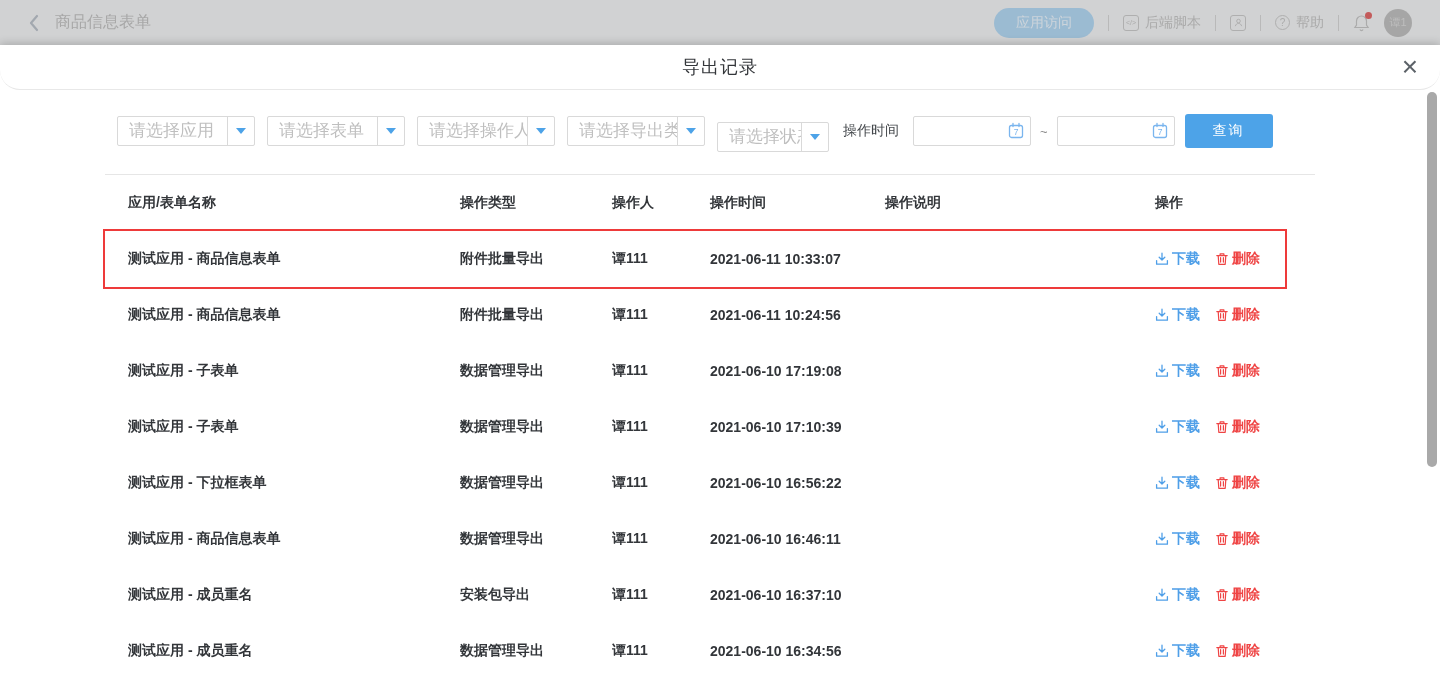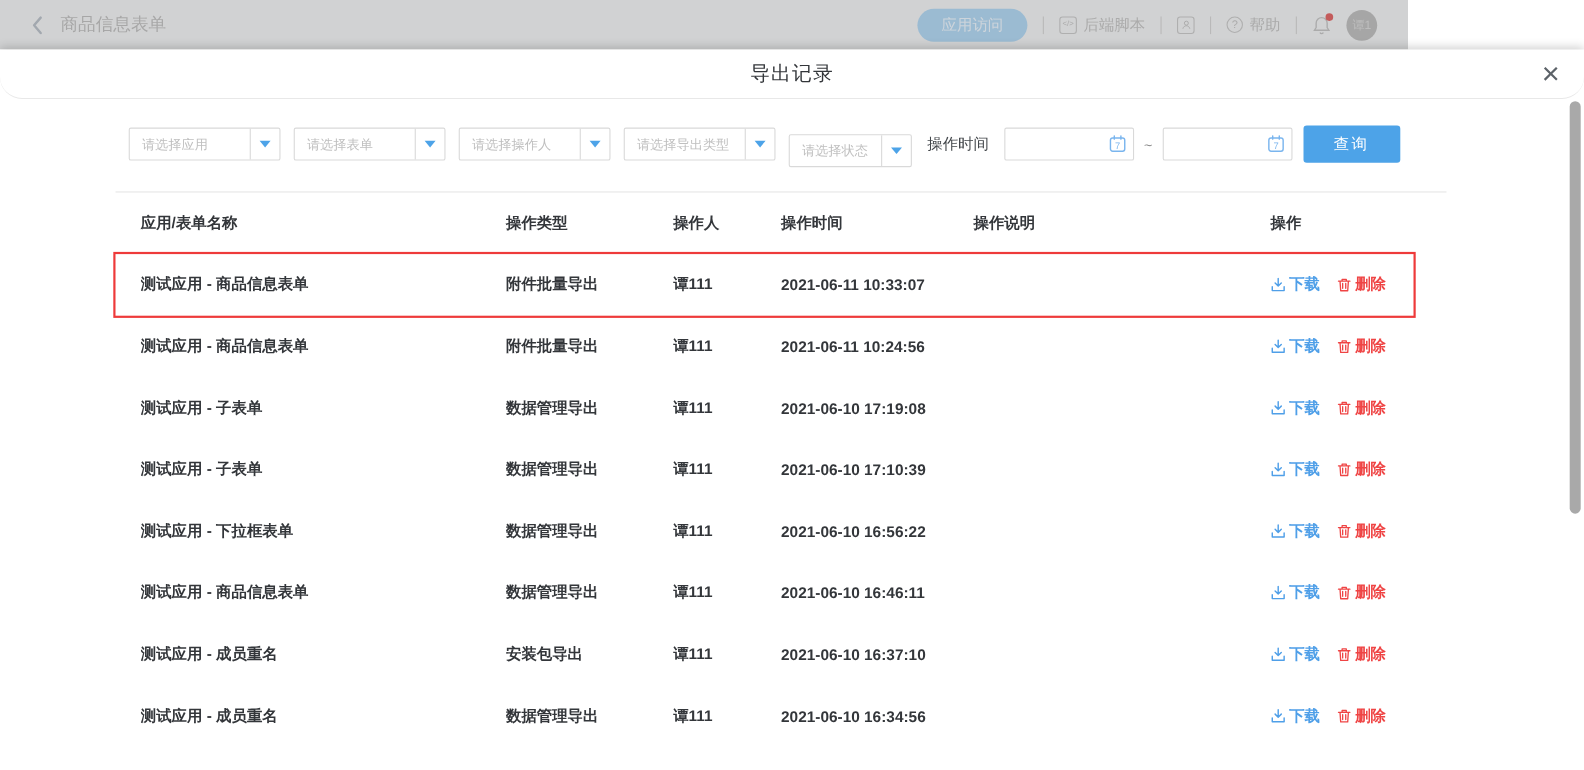--- a/index.html
+++ b/index.html
@@ -1,20 +1,20 @@
 <!DOCTYPE html>
 <html><head>
 <meta charset="utf-8">
 <style>
   * { margin:0; padding:0; box-sizing:border-box; }
   html,body { width:1440px; height:700px; overflow:hidden; background:#fff;
     font-family:"Liberation Sans","DejaVu Sans",sans-serif; }
 
   
-  .topbar { position:absolute; top:0; left:0; width:1280px; height:45px;
+  .topbar { position:absolute; top:0; left:0; width:1440px; height:45px;
     background:#f4f5f6; display:flex; align-items:center; padding:15px 28px; }
   .topbar-left { display:flex; align-items:center; gap:16px; }
   .back-ic { display:flex; align-items:center; }
   .tb-title { font-size:16px; color:#c3c3c3; }
   .topbar-right { margin-left:auto; display:flex; align-items:center; gap:14px; }
   .pill-btn { height:30px; padding:0 22px; border-radius:16px; background:#b5daf5;
     color:#eef7ff; font-size:14px; border:none; display:flex; align-items:center; }
   .tb-sep { width:1px; height:16px; background:#d8d8d8; }
   .tb-item { display:flex; align-items:center; gap:6px; color:#c7c7c7; font-size:14px; }
   .icon-box { width:16px; height:16px; border:1px solid #cccccc; border-radius:3px;
@@ -36,21 +36,21 @@
   .modal-title { font-size:18px; color:#33363a; font-weight:500; letter-spacing:1px; }
   .close-btn { position:absolute; right:22px; top:4px; font-size:28px; font-weight:300;
     color:#5c6268; cursor:pointer; line-height:36px; }
 
   
   .filters { position:absolute; left:117px; top:69px; height:34px;
     display:flex; align-items:center; }
   .select { width:138px; height:30px; border:1px solid #d9d9d9; border-radius:2px;
     display:flex; margin-right:12px; background:#fff; cursor:pointer; }
   .select.narrow { width:112px;margin-top:12px; }
-  .select .ph { flex:1; padding-left:11px; line-height:28px; font-size:12px;
+  .select .ph { flex:1; padding-left:11px; line-height:28px; font-size:17px;
     color:#bfbfbf; white-space:nowrap; overflow:hidden; }
   .arrow-box { width:27px; border-left:1px solid #d9d9d9; display:flex;
     align-items:center; justify-content:center; }
   .tri-down { width:0; height:0; border-left:5px solid transparent;
     border-right:5px solid transparent; border-top:6px solid #4da3e8; }
   .time-label { font-size:14px; color:#43474b; margin:0 14px 0 2px; white-space:nowrap; }
   .date-input { width:118px; height:30px; border:1px solid #d9d9d9; border-radius:2px;
     display:flex; align-items:center; padding:0 5px 0 8px; }
   .date-input input { border:none; outline:none; width:80px; font-size:13px; color:#333; }
   .cal-ic { margin-left:auto; display:flex; }

